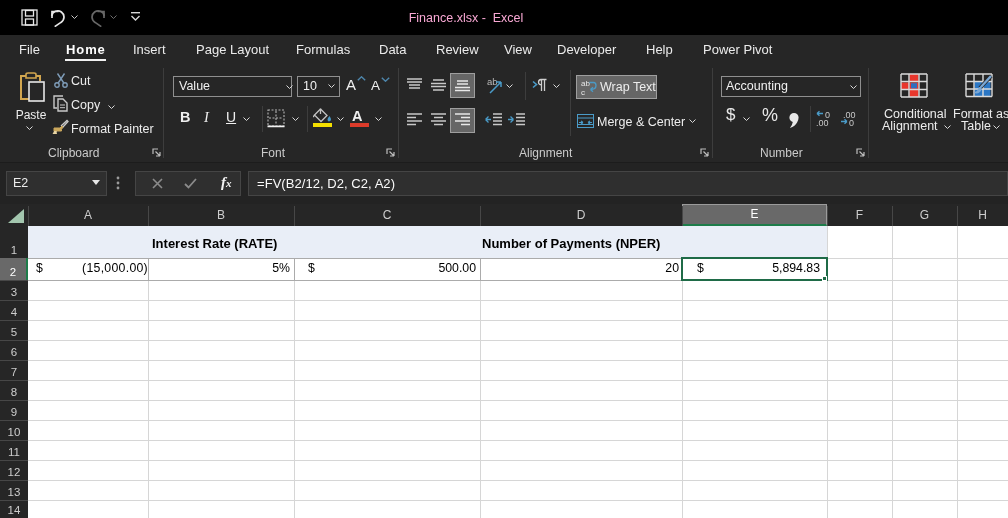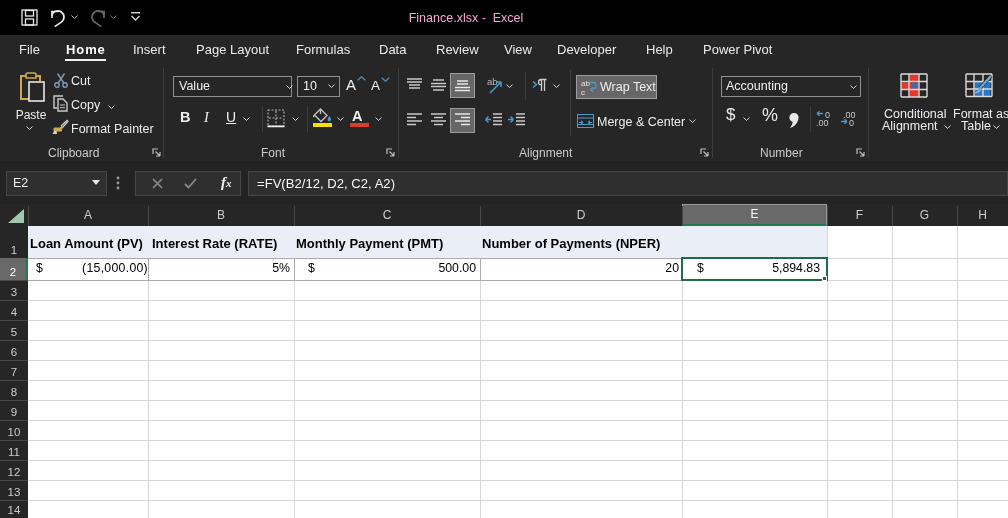--- a/index.html
+++ b/index.html
@@ -425,23 +425,21 @@
         <div class="ghline" style="left:28px;top:296px;width:980px"></div>
         <div class="ghline" style="left:28px;top:54px;width:799px;background:#ababab"></div>
         <div class="ghline" style="left:28px;top:76px;width:799px;background:#ababab"></div>
         <div class="gvline" style="left:148px;top:22px;height:54px;background:#ababab"></div>
         <div class="gvline" style="left:294px;top:22px;height:54px;background:#ababab"></div>
         <div class="gvline" style="left:480px;top:22px;height:54px;background:#ababab"></div>
         <div class="gvline" style="left:682px;top:22px;height:54px;background:#ababab"></div>
       </div>
 
     <div class="abs" style="left:28px;top:22px;width:799px;height:32px;background:#e9eef7"></div>
-    <div class="cell1" style="left:30px">Loan Amount (PV)</div>
     <div class="cell1" style="left:152px">Interest Rate (RATE)</div>
-    <div class="cell1" style="left:296px">Monthly Payment (PMT)</div>
     <div class="cell1" style="left:482px">Number of Payments (NPER)</div>
 
     <div class="cell2" style="left:36px">$</div>
     <div class="cell2" style="right:860px;letter-spacing:0.28px">(15,000.00)</div>
     <div class="cell2" style="right:718px">5%</div>
     <div class="cell2" style="left:308px">$</div>
     <div class="cell2" style="right:532px">500.00</div>
     <div class="cell2" style="right:329px">20</div>
     <div class="cell2" style="left:697px">$</div>
     <div class="cell2" style="right:188px">5,894.83</div>

